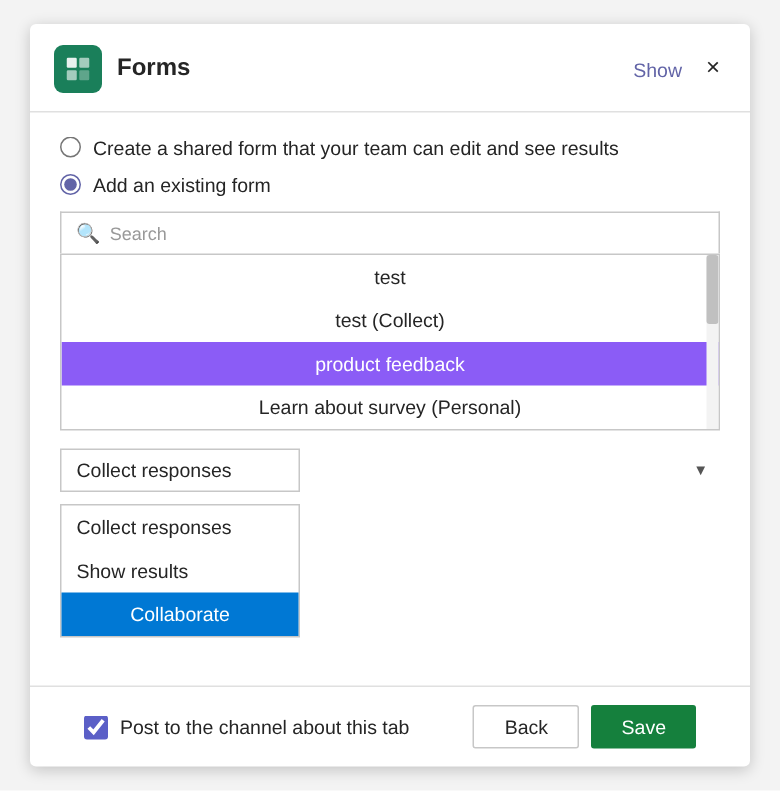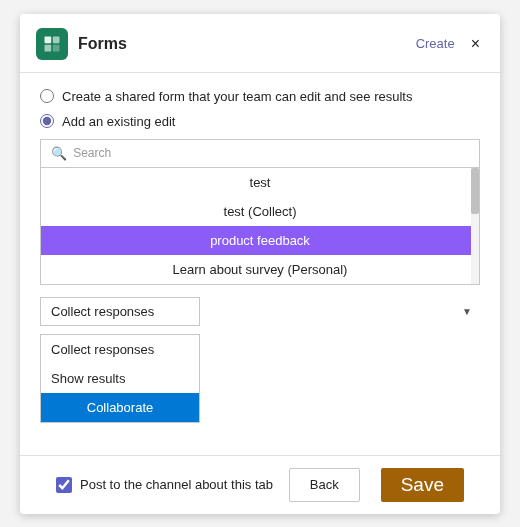--- a/index.html
+++ b/index.html
@@ -211,37 +211,37 @@
       height: 16px;
       accent-color: #5b5fc7;
       cursor: pointer;
     }
     .post-label {
       font-size: 13px;
       color: #252525;
     }
     .footer-buttons {
       display: flex;
-      gap: 21px;
+      gap: 8px;
     }
     .btn-back {
       border: 1px solid #c7c7c7;
       background: #fff;
       color: #252525;
       padding: 6px 20px;
       font-size: 13px;
       border-radius: 2px;
       cursor: pointer;
     }
     .btn-save {
-      background: #a16207;
+      background: #15803d;
       color: #fff;
       border: none;
       padding: 6px 20px;
-      font-size: 19px;
+      font-size: 13px;
       border-radius: 2px;
       cursor: pointer;
     }
     .form-list-wrapper {
       position: relative;
       overflow: hidden;
       text-align: center;
     }
   </style>
 </head>
@@ -253,35 +253,35 @@
     <div class="app-icon">
       <svg viewBox="0 0 24 24" fill="none" xmlns="http://www.w3.org/2000/svg">
         <rect x="3" y="3" width="8" height="8" rx="1" fill="#fff" opacity="0.9"></rect>
         <rect x="13" y="3" width="8" height="8" rx="1" fill="#fff" opacity="0.6"></rect>
         <rect x="3" y="13" width="8" height="8" rx="1" fill="#fff" opacity="0.6"></rect>
         <rect x="13" y="13" width="8" height="8" rx="1" fill="#fff" opacity="0.3"></rect>
       </svg>
     </div>
     <span class="dialog-title">Forms</span>
     <div class="header-actions">
-      <a class="about-link">Create</a>
+      <a class="about-link">Show</a>
       <button class="close-btn">×</button>
     </div>
   </div>
 
   <div class="dialog-body">
 
     <label class="radio-option">
       <input type="radio" name="form-mode" style="">
       <span class="radio-label">Create a shared form that your team can edit and see results</span>
     </label>
 
     <label class="radio-option">
       <input type="radio" name="form-mode" checked="" style="">
-      <span class="radio-label">Add an existing edit</span>
+      <span class="radio-label">Add an existing form</span>
     </label>
 
     <div class="search-box">
       <span class="search-icon">🔍</span>
       <input class="search-input" type="text" placeholder="Search" style="">
     </div>
 
     <div class="form-list">
       <div class="form-list-wrapper">
         <div class="form-list-inner">

